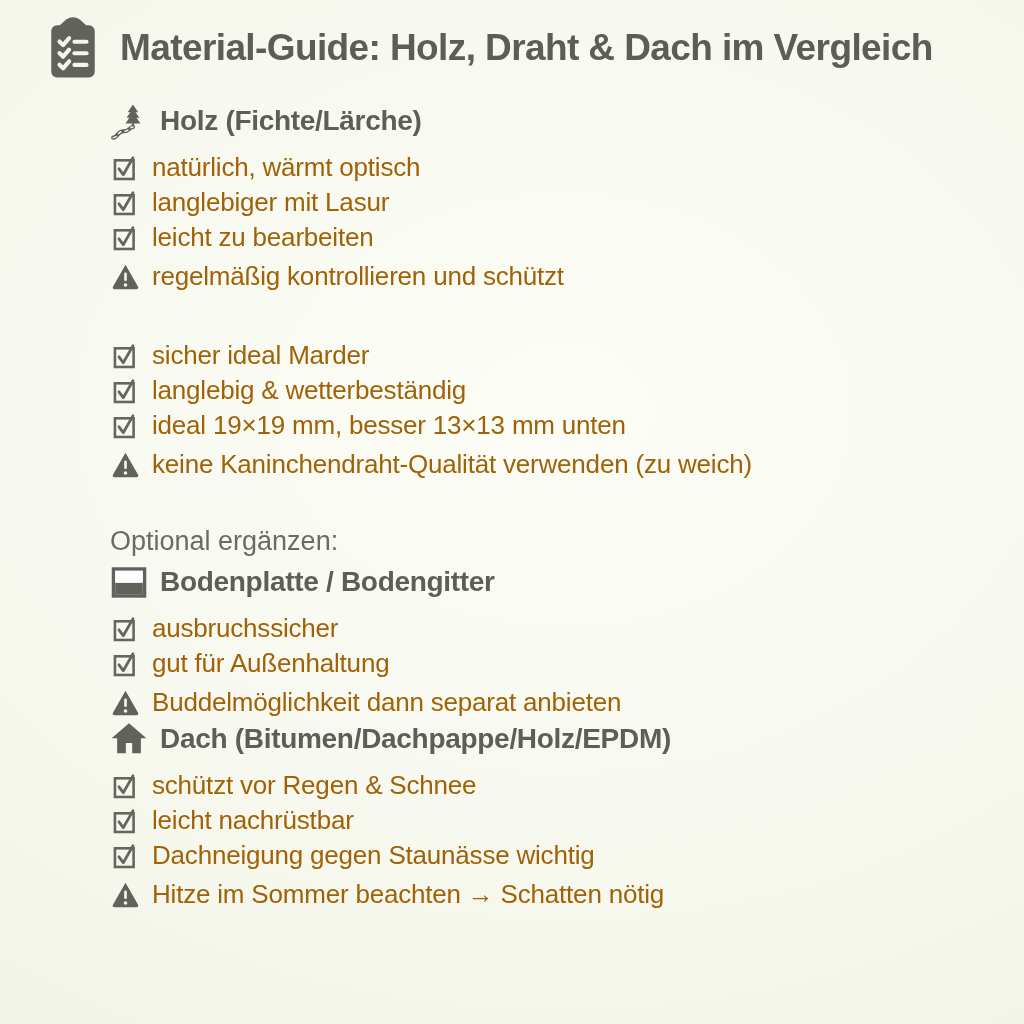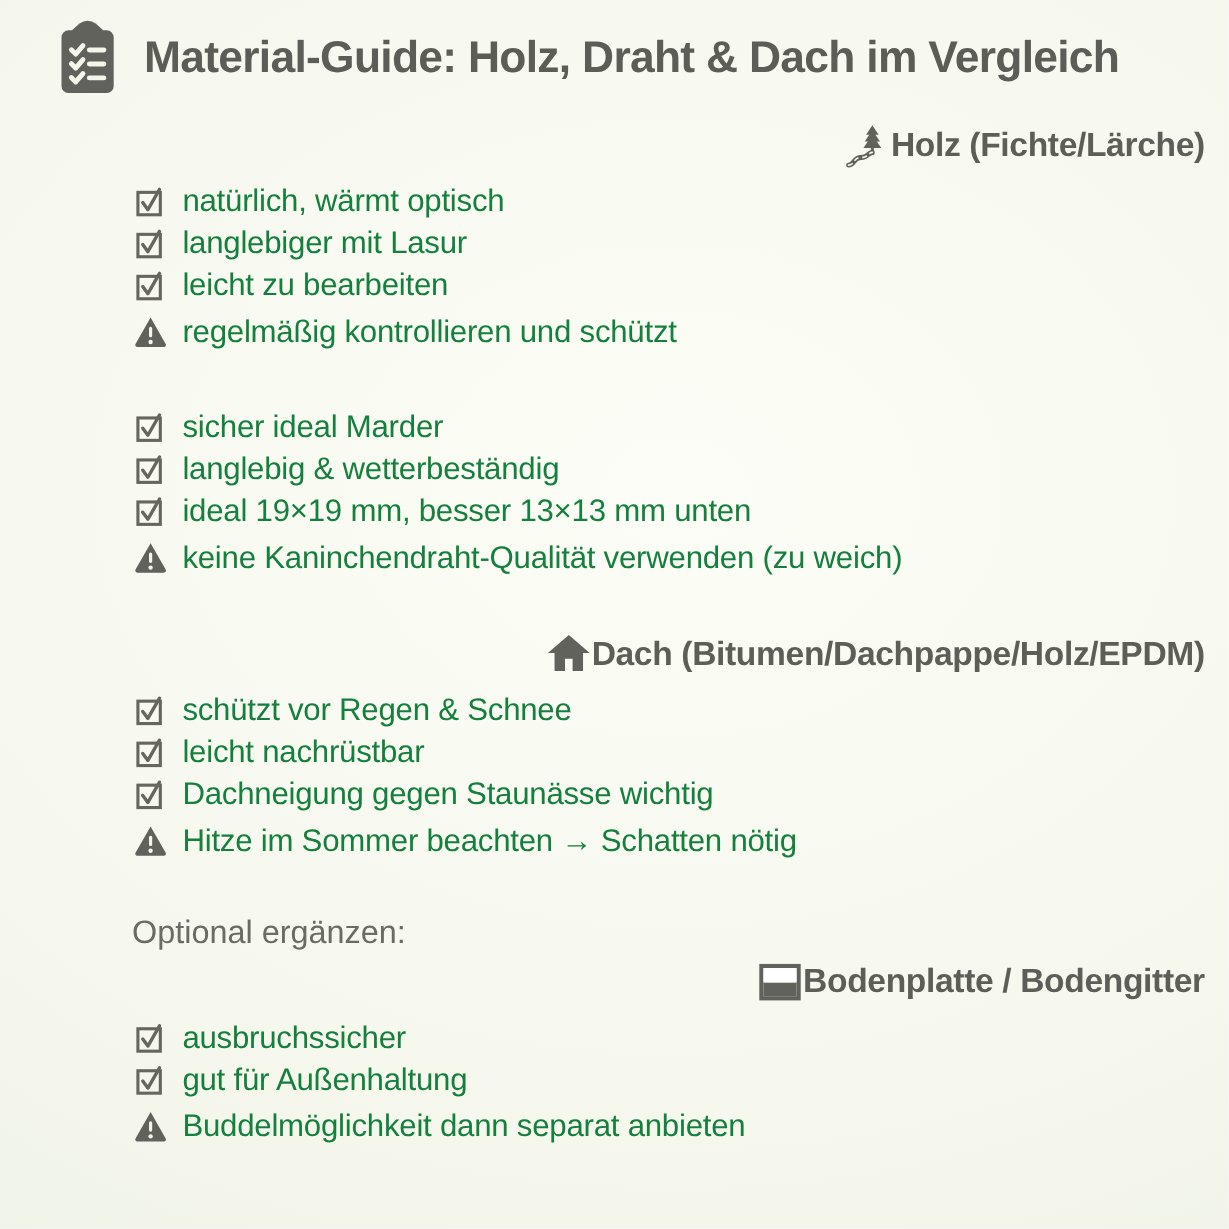--- a/index.html
+++ b/index.html
@@ -42,23 +42,22 @@
   section { margin-bottom: 44px; }
   section.has-intro { margin-bottom: 0; }
   .intro {
     margin: 0 0 6px 0;
     font-size: 27px;
     color: #6b6b65;
   }
   .section-heading-row {
     display: flex;
     align-items: center;
-    gap: 0;
+    gap: 12px;
     margin: 0 0 10px 0;
-    justify-content: flex-end;
   }
   .section-icon svg { width: 38px; height: 38px; display: block; }
   .heading-text {
     font-size: 28px;
     font-weight: 700;
     letter-spacing: -0.3px;
     color: #5e5e58;
     white-space: nowrap;
   }
   ul.items {
@@ -72,21 +71,21 @@
     gap: 12px;
     height: 35px;
   }
   li.item.warning { margin-top: 4px; }
   .item-icon { width: 30px; display: flex; justify-content: center; }
   .item-icon svg { width: 27px; height: 27px; display: block; }
   li.item.warning .item-icon svg { width: 29px; height: 29px; }
   .item-text {
     font-size: 26px;
     letter-spacing: -0.2px;
-    color: #15803d;
+    color: #a16207;
     white-space: nowrap;
     text-align: center;
   }
 </style>
 </head>
 <body>
 
 <div class="page">
   <header class="title-row">
     <span class="icon title-icon" id="title-icon-holder"><span>
@@ -227,20 +226,74 @@
     </svg>
   </span>
               </span>
     <span class="item-text">keine Kaninchendraht-Qualität verwenden (zu weich)</span>
   </li>
 </ul>
     </section>
   </div>
 
   <div class="section-group">
+    <p class="intro">Optional ergänzen:</p>
+    <section class="section has-intro">
+      <div class="section-heading-row">
+        <span class="icon section-icon"><span>
+    <svg viewBox="0 0 24 24" fill="none" xmlns="http://www.w3.org/2000/svg">
+      <rect x="2.2" y="3.8" width="19.6" height="17" stroke="#62625c" stroke-width="2.2"></rect>
+      <rect x="3.3" y="4.9" width="17.4" height="7.1" fill="#ffffff"></rect>
+      <rect x="3.3" y="12.6" width="17.4" height="7.1" fill="#62625c"></rect>
+    </svg>
+  </span></span>
+        <span class="heading-text">Bodenplatte / Bodengitter</span>
+      </div>
+      <ul class="items">
+  <li class="item check">
+    <span class="icon item-icon">
+                <span>
+    <svg viewBox="0 0 24 24" fill="none" xmlns="http://www.w3.org/2000/svg">
+      <rect x="2.6" y="5.6" width="16.6" height="16.6" stroke="#66665f" stroke-width="2.3"></rect>
+      <path d="M6.2 13.2 L10 18.4 L18.6 3.4" stroke="#66665f" stroke-width="2.5" stroke-linecap="round" stroke-linejoin="round"></path>
+    </svg>
+  </span>
+              </span>
+    <span class="item-text">ausbruchssicher</span>
+  </li>
+
+  <li class="item check">
+    <span class="icon item-icon">
+                <span>
+    <svg viewBox="0 0 24 24" fill="none" xmlns="http://www.w3.org/2000/svg">
+      <rect x="2.6" y="5.6" width="16.6" height="16.6" stroke="#66665f" stroke-width="2.3"></rect>
+      <path d="M6.2 13.2 L10 18.4 L18.6 3.4" stroke="#66665f" stroke-width="2.5" stroke-linecap="round" stroke-linejoin="round"></path>
+    </svg>
+  </span>
+              </span>
+    <span class="item-text">gut für Außenhaltung</span>
+  </li>
+
+  <li class="item warning">
+    <span class="icon item-icon">
+                <span>
+    <svg viewBox="0 0 24 24" xmlns="http://www.w3.org/2000/svg">
+      <path d="M12 2.2 L22.4 20.4 a1.4 1.4 0 0 1 -1.2 2.1 H2.8 a1.4 1.4 0 0 1 -1.2 -2.1 Z" fill="#62625c"></path>
+      <rect x="10.9" y="8.6" width="2.2" height="7.2" rx="1.1" fill="#f4f6ec"></rect>
+      <circle cx="12" cy="19" r="1.5" fill="#f4f6ec"></circle>
+    </svg>
+  </span>
+              </span>
+    <span class="item-text">Buddelmöglichkeit dann separat anbieten</span>
+  </li>
+</ul>
+    </section>
+  </div>
+
+  <div class="section-group">
 
     <section class="section">
       <div class="section-heading-row">
         <span class="icon section-icon"><span>
     <svg viewBox="0 0 24 24" xmlns="http://www.w3.org/2000/svg">
       <path d="M10 21 V14.5 H14 V21 H19.5 V11.5 H23 L12 2 L1 11.5 H4.5 V21 Z" fill="#62625c"></path>
     </svg>
   </span></span>
         <span class="heading-text">Dach (Bitumen/Dachpappe/Holz/EPDM)</span>
       </div>
@@ -285,72 +338,18 @@
     <span class="icon item-icon">
                 <span>
     <svg viewBox="0 0 24 24" xmlns="http://www.w3.org/2000/svg">
       <path d="M12 2.2 L22.4 20.4 a1.4 1.4 0 0 1 -1.2 2.1 H2.8 a1.4 1.4 0 0 1 -1.2 -2.1 Z" fill="#62625c"></path>
       <rect x="10.9" y="8.6" width="2.2" height="7.2" rx="1.1" fill="#f4f6ec"></rect>
       <circle cx="12" cy="19" r="1.5" fill="#f4f6ec"></circle>
     </svg>
   </span>
               </span>
     <span class="item-text">Hitze im Sommer beachten → Schatten nötig</span>
-  </li>
-</ul>
-    </section>
-  </div>
-
-  <div class="section-group">
-    <p class="intro">Optional ergänzen:</p>
-    <section class="section has-intro">
-      <div class="section-heading-row">
-        <span class="icon section-icon"><span>
-    <svg viewBox="0 0 24 24" fill="none" xmlns="http://www.w3.org/2000/svg">
-      <rect x="2.2" y="3.8" width="19.6" height="17" stroke="#62625c" stroke-width="2.2"></rect>
-      <rect x="3.3" y="4.9" width="17.4" height="7.1" fill="#ffffff"></rect>
-      <rect x="3.3" y="12.6" width="17.4" height="7.1" fill="#62625c"></rect>
-    </svg>
-  </span></span>
-        <span class="heading-text">Bodenplatte / Bodengitter</span>
-      </div>
-      <ul class="items">
-  <li class="item check">
-    <span class="icon item-icon">
-                <span>
-    <svg viewBox="0 0 24 24" fill="none" xmlns="http://www.w3.org/2000/svg">
-      <rect x="2.6" y="5.6" width="16.6" height="16.6" stroke="#66665f" stroke-width="2.3"></rect>
-      <path d="M6.2 13.2 L10 18.4 L18.6 3.4" stroke="#66665f" stroke-width="2.5" stroke-linecap="round" stroke-linejoin="round"></path>
-    </svg>
-  </span>
-              </span>
-    <span class="item-text">ausbruchssicher</span>
-  </li>
-
-  <li class="item check">
-    <span class="icon item-icon">
-                <span>
-    <svg viewBox="0 0 24 24" fill="none" xmlns="http://www.w3.org/2000/svg">
-      <rect x="2.6" y="5.6" width="16.6" height="16.6" stroke="#66665f" stroke-width="2.3"></rect>
-      <path d="M6.2 13.2 L10 18.4 L18.6 3.4" stroke="#66665f" stroke-width="2.5" stroke-linecap="round" stroke-linejoin="round"></path>
-    </svg>
-  </span>
-              </span>
-    <span class="item-text">gut für Außenhaltung</span>
-  </li>
-
-  <li class="item warning">
-    <span class="icon item-icon">
-                <span>
-    <svg viewBox="0 0 24 24" xmlns="http://www.w3.org/2000/svg">
-      <path d="M12 2.2 L22.4 20.4 a1.4 1.4 0 0 1 -1.2 2.1 H2.8 a1.4 1.4 0 0 1 -1.2 -2.1 Z" fill="#62625c"></path>
-      <rect x="10.9" y="8.6" width="2.2" height="7.2" rx="1.1" fill="#f4f6ec"></rect>
-      <circle cx="12" cy="19" r="1.5" fill="#f4f6ec"></circle>
-    </svg>
-  </span>
-              </span>
-    <span class="item-text">Buddelmöglichkeit dann separat anbieten</span>
   </li>
 </ul>
     </section>
   </div>
 </main>
 </div>
 
 </body></html>

